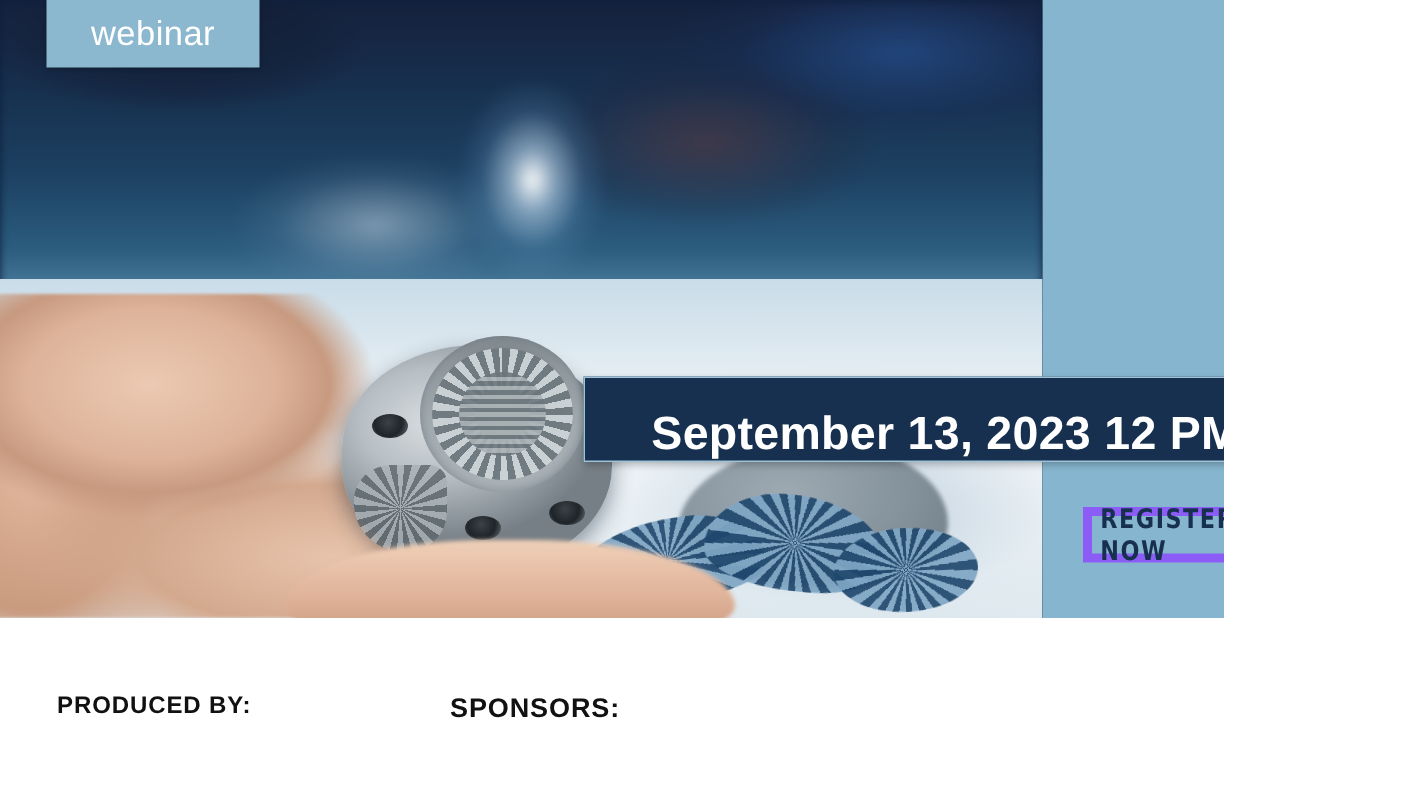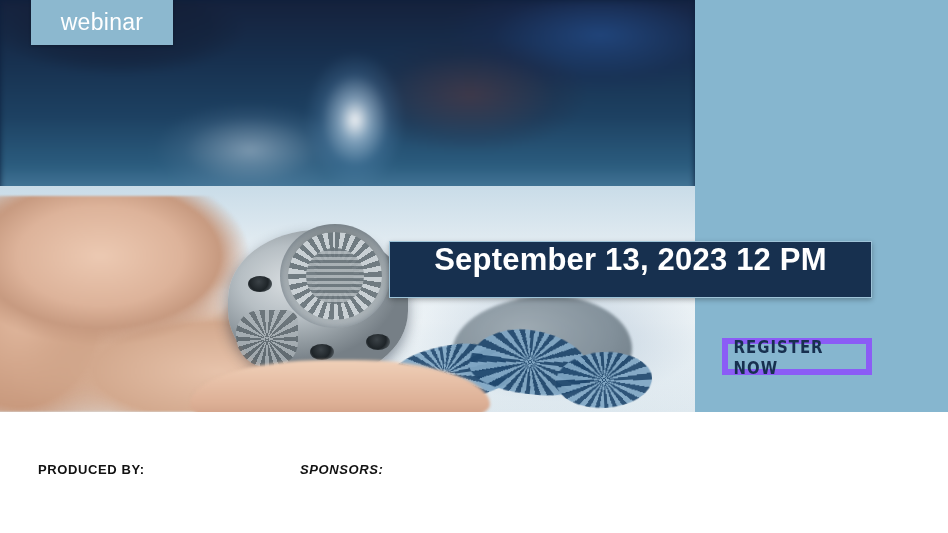--- a/index.html
+++ b/index.html
@@ -16,21 +16,21 @@
     width: 948px;
     height: 533px;
     overflow: hidden;
     background: #ffffff;
   }
 
   
   .hero {
     position: absolute;
     left: 0; top: 0;
-    width: 948px;
+    width: 816px;
     height: 412px;
     overflow: hidden;
     background: #86b6cf;
   }
 
   
   .hero-panel {
     position: absolute;
     inset: 0;
     background: #86b6cf;
@@ -240,28 +240,28 @@
     font-weight: 700;
     letter-spacing: -0.5px;
     white-space: nowrap;
     transform: scaleX(0.88);
     transform-origin: center;
   }
 
   
   .date-block {
     position: absolute;
-    left: 389px; top: 241px;
+    left: 389px; top: 251px;
     width: 483px;
     height: 57px;
     background: #17304f;
     border: 1px solid #9ec3d8;
     box-sizing: border-box;
     display: flex;
-    align-items: flex-start;
+    align-items: flex-end;
     justify-content: center;
     box-shadow: 0 2px 5px rgba(0,0,0,0.28);
   }
   .date-block span {
     color: #ffffff;
     font-size: 31px;
     font-weight: 700;
     letter-spacing: 0.2px;
     white-space: nowrap;
   }
@@ -296,32 +296,31 @@
     width: 948px;
     height: 121px;
     background: #ffffff;
     display: flex;
     align-items: center;
   }
   .produced-label {
     position: absolute;
     left: 38px; top: 50px;
     color: #111111;
-    font-size: 13px;
+    font-size: 16px;
     font-weight: 700;
     letter-spacing: 0.6px;
   }
   .sponsors-label {
     position: absolute;
     left: 300px; top: 50px;
     color: #111111;
-    font-size: 13px;
+    font-size: 18px;
     font-weight: 700;
     letter-spacing: 0.6px;
-    font-style: italic;
   }
 </style>
 </head>
 <body>
 
 <div class="banner">
 
   <div class="hero">
 
     <div class="hero-panel"></div>

